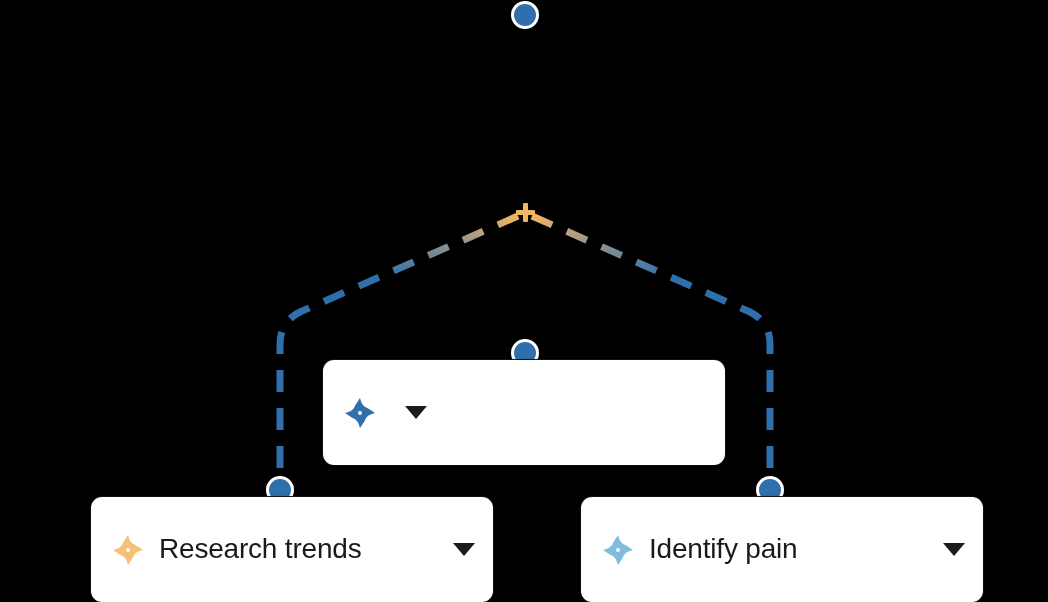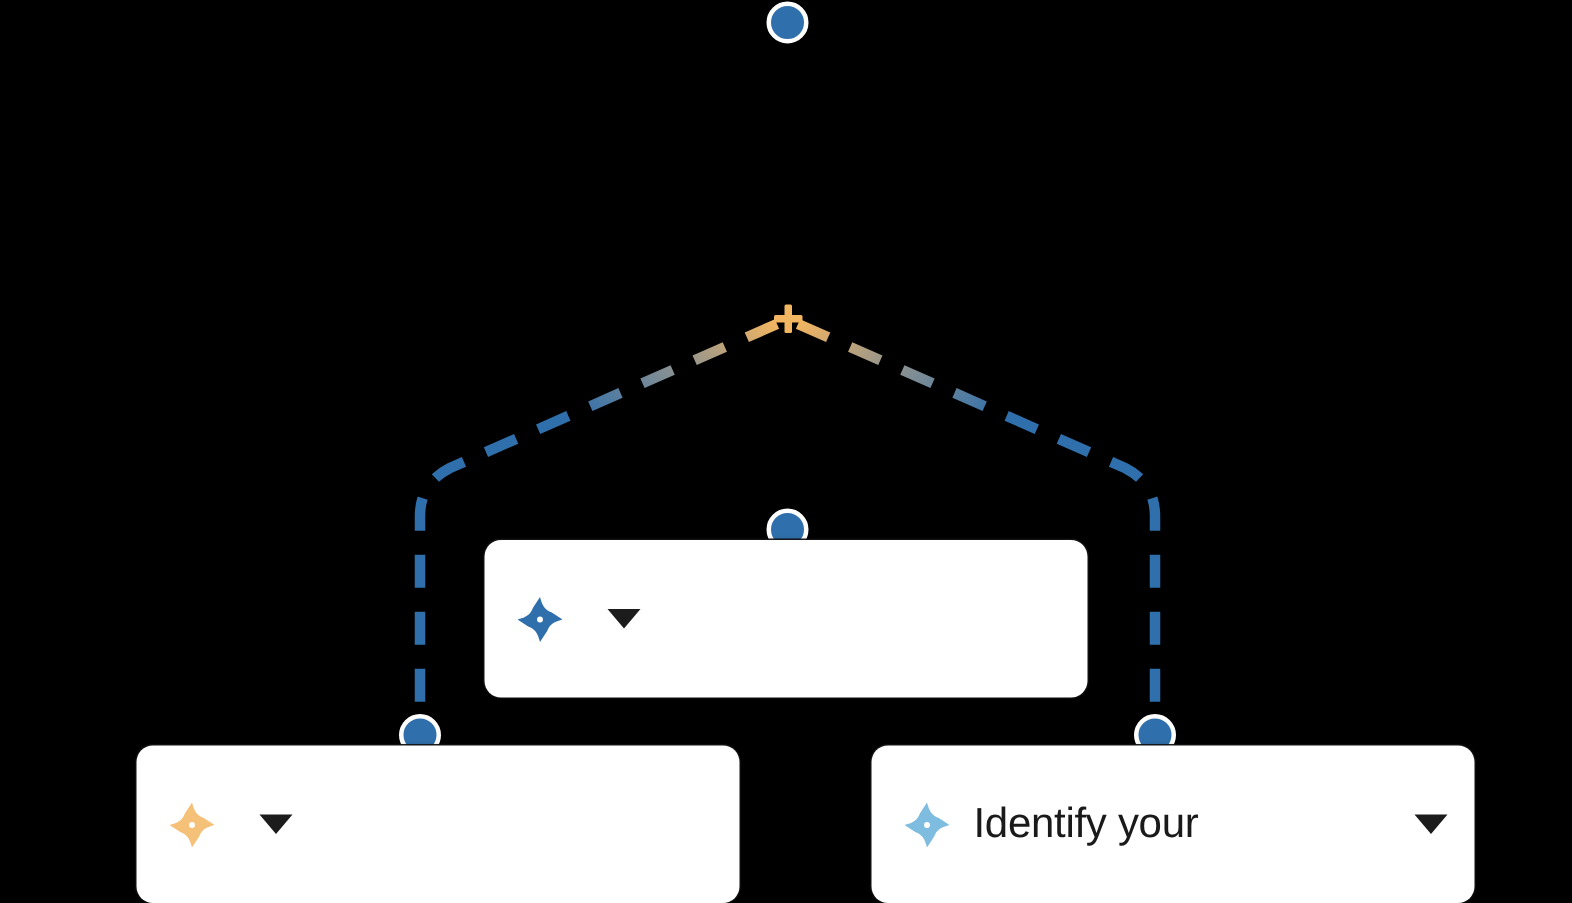--- a/index.html
+++ b/index.html
@@ -198,28 +198,29 @@
   </div>
 
   <div class="node-card" id="card-research">
     <svg class="node-icon" viewBox="0 0 32 32" xmlns="http://www.w3.org/2000/svg">
       <path fill="#f5c078" d="M16 0 C17.8 6.6 19.4 9.0 24.4 11.0 L32 16
                C25.4 17.8 23.0 19.4 21.0 24.4 L16 32
                C14.2 25.4 12.6 23.0 7.6 21.0 L0 16
                C6.6 14.2 9.0 12.6 11.0 7.6 Z"></path>
       <circle cx="16" cy="16" r="2.1" fill="#ffffff"></circle>
     </svg>
+    <span class="node-label">Research trends</span>
     <span class="node-caret"></span>
   </div>
 
   <div class="node-card" id="card-identify">
     <svg class="node-icon" viewBox="0 0 32 32" xmlns="http://www.w3.org/2000/svg">
       <path fill="#7fbde0" d="M16 0 C17.8 6.6 19.4 9.0 24.4 11.0 L32 16
                C25.4 17.8 23.0 19.4 21.0 24.4 L16 32
                C14.2 25.4 12.6 23.0 7.6 21.0 L0 16
                C6.6 14.2 9.0 12.6 11.0 7.6 Z"></path>
       <circle cx="16" cy="16" r="2.1" fill="#ffffff"></circle>
     </svg>
-    <span class="node-label">Identify your</span>
+    <span class="node-label">Identify pain</span>
     <span class="node-caret"></span>
   </div>
 
 </div>
 
 </body></html>

